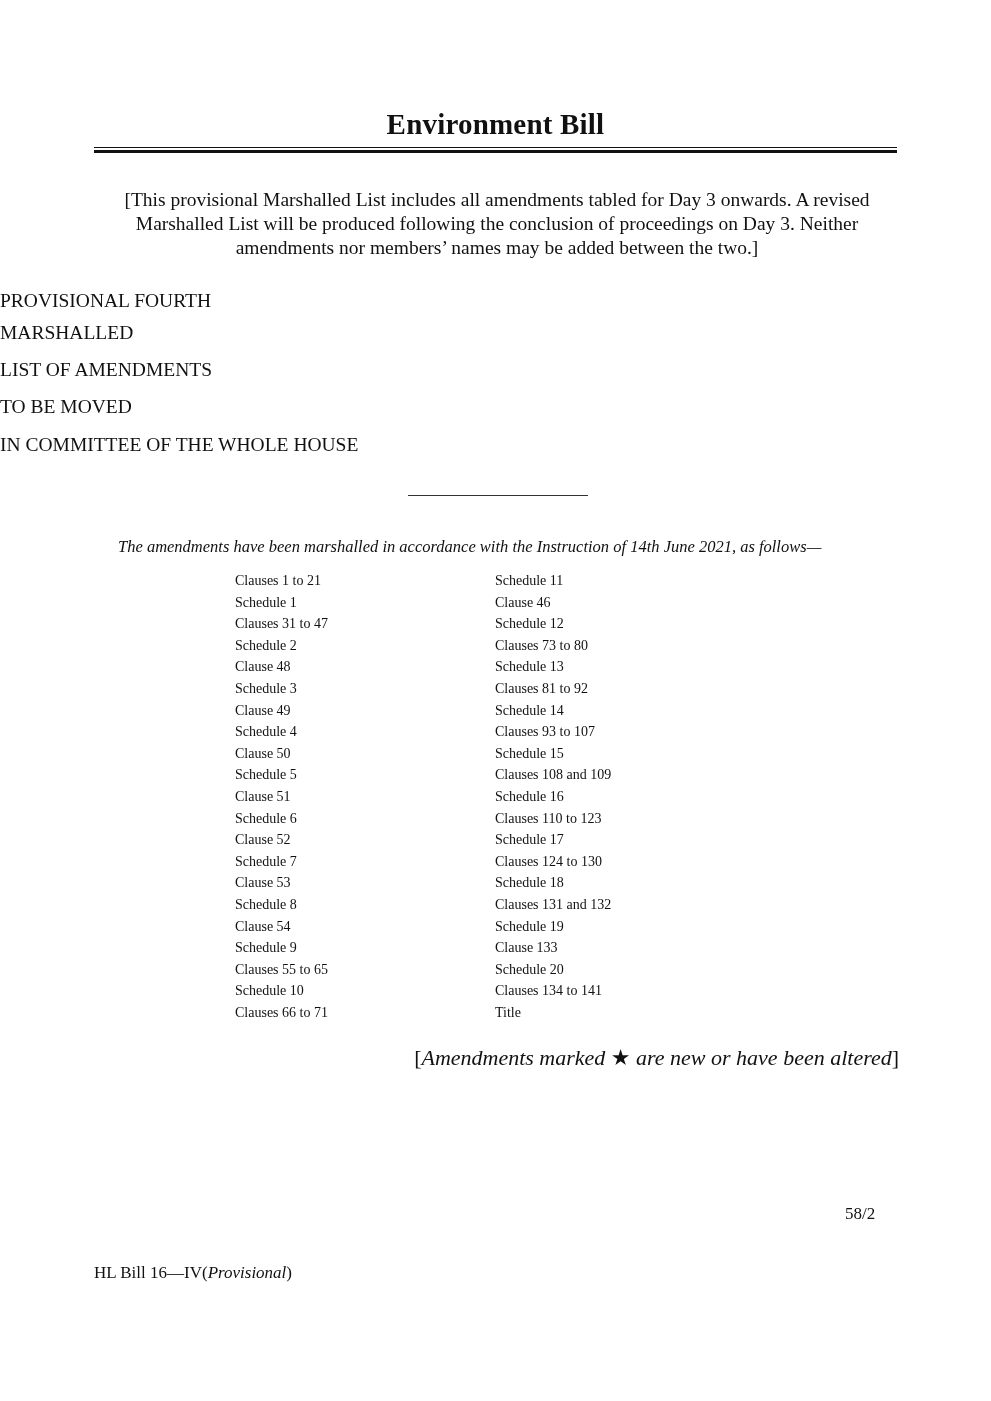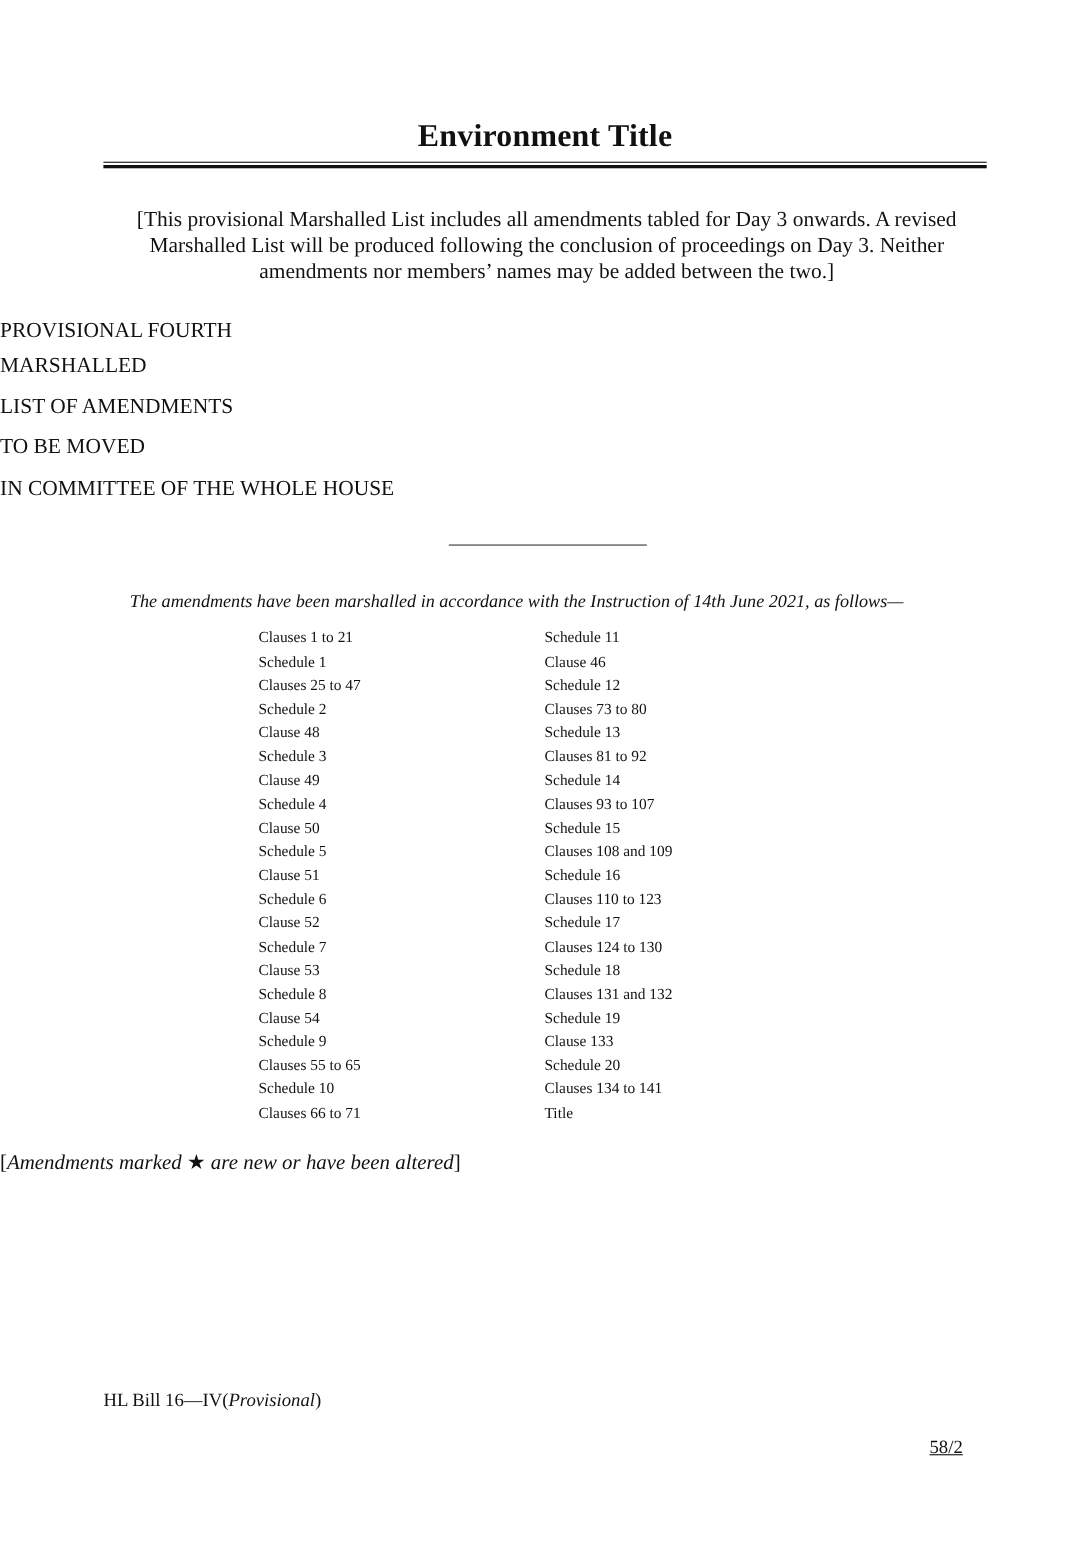--- a/index.html
+++ b/index.html
@@ -25,51 +25,51 @@
     position: absolute; top: 536px; left: 93px; width: 804px;
     font-size: 16.5px; line-height: 22px; font-style: italic; text-align: justify;
     text-align-last: left;
   }
   .intro .indent { display: inline-block; width: 25px; }
   .list-col { position: absolute; top: 570px; font-size: 14px; line-height: 21.6px; }
   .list-col.left { left: 235px; }
   .list-col.right { left: 495px; }
   .list-col div { white-space: nowrap; }
   .star-note {
-    position: absolute; top: 1045px; left: 0; width: 899px; text-align: left;
-    font-size: 19px;
+    position: absolute; top: 1045px; left: 0; width: 899px; text-align: right;
+    font-size: 22px;
   }
   .star-note i { font-style: italic; }
   .footer-left { position: absolute; top: 1263px; left: 94px; font-size: 17px; text-align: right; }
   .footer-left i { font-style: italic; }
-  .footer-right { position: absolute; top: 1306px; left: 845px; font-size: 17px; text-decoration: underline; }
+  .footer-right { position: absolute; top: 1204px; left: 845px; font-size: 17px; }
 </style>
 </head>
 <body>
 
-<div class="title">Environment Title</div>
+<div class="title">Environment Bill</div>
 <div class="rule-thin"></div>
 <div class="rule-thick"></div>
 
 <div class="notice">[This provisional Marshalled List includes all amendments tabled for Day 3 onwards. A revised Marshalled List will be produced following the conclusion of proceedings on Day 3. Neither amendments nor members’ names may be added between the two.]</div>
 
 <div class="heading-line" style="top:290px;">PROVISIONAL FOURTH</div>
 <div class="heading-line" style="top:322px;">MARSHALLED</div>
 <div class="heading-line" style="top:359px;">LIST OF AMENDMENTS</div>
 <div class="heading-line" style="top:396px;">TO BE MOVED</div>
 <div class="heading-line" style="top:434px;">IN COMMITTEE OF THE WHOLE HOUSE</div>
 
 <div class="short-rule"></div>
 
 <div class="intro"><span class="indent"></span><span>The amendments have been marshalled in accordance with the Instruction of 14th June 2021, as follows—</span></div>
 
 <div class="list-col left" id="col-left">
     <div>Clauses 1 to 21</div>
     <div>Schedule 1</div>
-    <div>Clauses 25 to 47</div>
+    <div>Clauses 31 to 47</div>
     <div>Schedule 2</div>
     <div>Clause 48</div>
     <div>Schedule 3</div>
     <div>Clause 49</div>
     <div>Schedule 4</div>
     <div>Clause 50</div>
     <div>Schedule 5</div>
     <div>Clause 51</div>
     <div>Schedule 6</div>
     <div>Clause 52</div>

